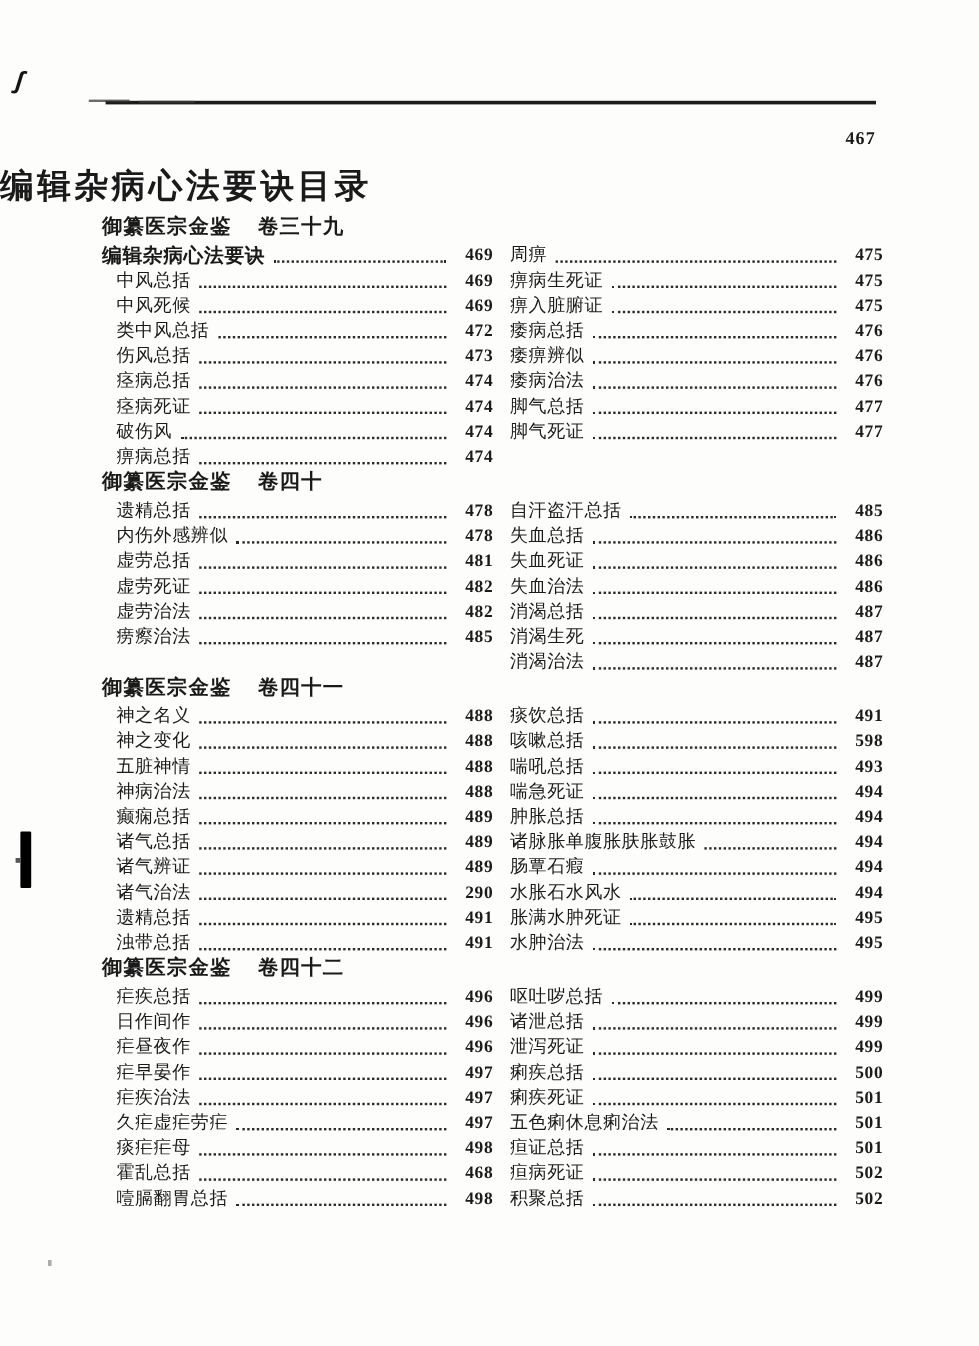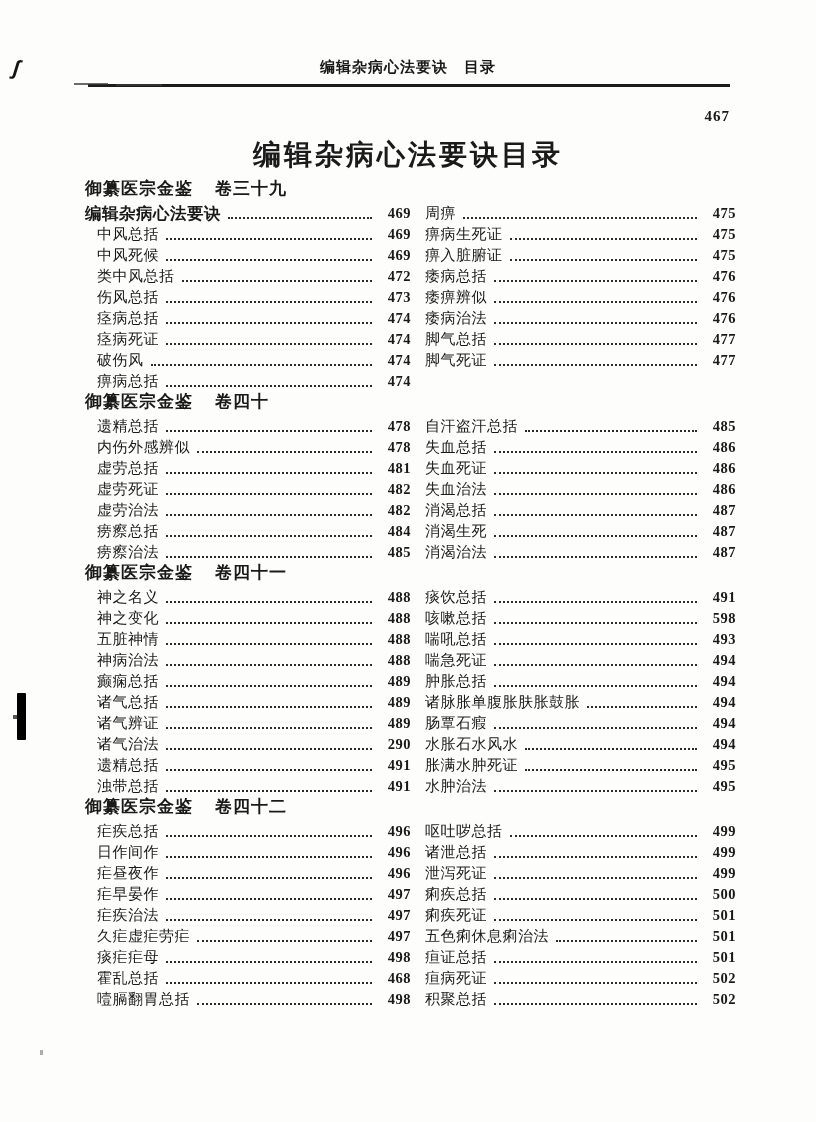--- a/index.html
+++ b/index.html
@@ -23,21 +23,21 @@
     font-family:"Liberation Serif","DejaVu Serif",serif;
     font-weight:700;font-size:15px;letter-spacing:1px;margin-top:48px;
   }
   .rule{position:absolute;top:84px;left:88px;right:86px;height:3px;background:#1c1c1c;}
   .rule-frag{position:absolute;height:2px;background:#3a3a3a;opacity:.75;}
   .rule-frag.f1{top:83px;left:74px;width:34px;}
   .rule-frag.f2{top:84px;left:116px;width:46px;}
   
   .page-title{
     position:absolute;top:136px;left:0;right:0;margin:0;
-    text-align:center;font-size:28px;font-weight:700;letter-spacing:3px;
+    text-align:left;font-size:28px;font-weight:700;letter-spacing:3px;
   }
   
   .toc{position:absolute;top:178px;left:85px;right:80px;}
   .sec-heading{
     text-align:left;font-weight:700;font-size:17px;
     line-height:20px;margin:1px 0 3px 0;letter-spacing:1px;
   }
   .sec-heading .work{margin-right:22px;}
   .cols{display:flex;align-items:flex-start;}
   .col{display:block;}
@@ -82,23 +82,20 @@
 </style>
 </head>
 <body>
 
 <div class="page">
 
   <div class="ink-squiggle">ʃ</div>
   <div class="ink-bar"></div>
   <div class="ink-speck"></div>
 
-  <header class="running-head">
-    <span>编辑杂病心法要诀</span><span class="rh-gap"></span><span>目录</span>
-  </header>
   <div class="rh-page">467</div>
 
   <div class="rule"></div>
   <div class="rule-frag f1"></div>
   <div class="rule-frag f2"></div>
 
   <h1 class="page-title">编辑杂病心法要诀目录</h1>
 
   <main class="toc" id="toc">
       <section class="toc-section">
@@ -218,25 +215,20 @@
               <span class="label">虚劳死证</span>
               <span class="leader"></span>
               <span class="pagenum">482</span>
             </div>
             <div class="toc-row">
               <span class="label">虚劳治法</span>
               <span class="leader"></span>
               <span class="pagenum">482</span>
             </div>
             <div class="toc-row">
-              <span class="label">痨瘵总括</span>
-              <span class="leader"></span>
-              <span class="pagenum">484</span>
-            </div>
-            <div class="toc-row">
               <span class="label">痨瘵治法</span>
               <span class="leader"></span>
               <span class="pagenum">485</span>
             </div>
           </div>
           <div class="col right">
             <div class="toc-row">
               <span class="label">自汗盗汗总括</span>
               <span class="leader"></span>
               <span class="pagenum">485</span>

